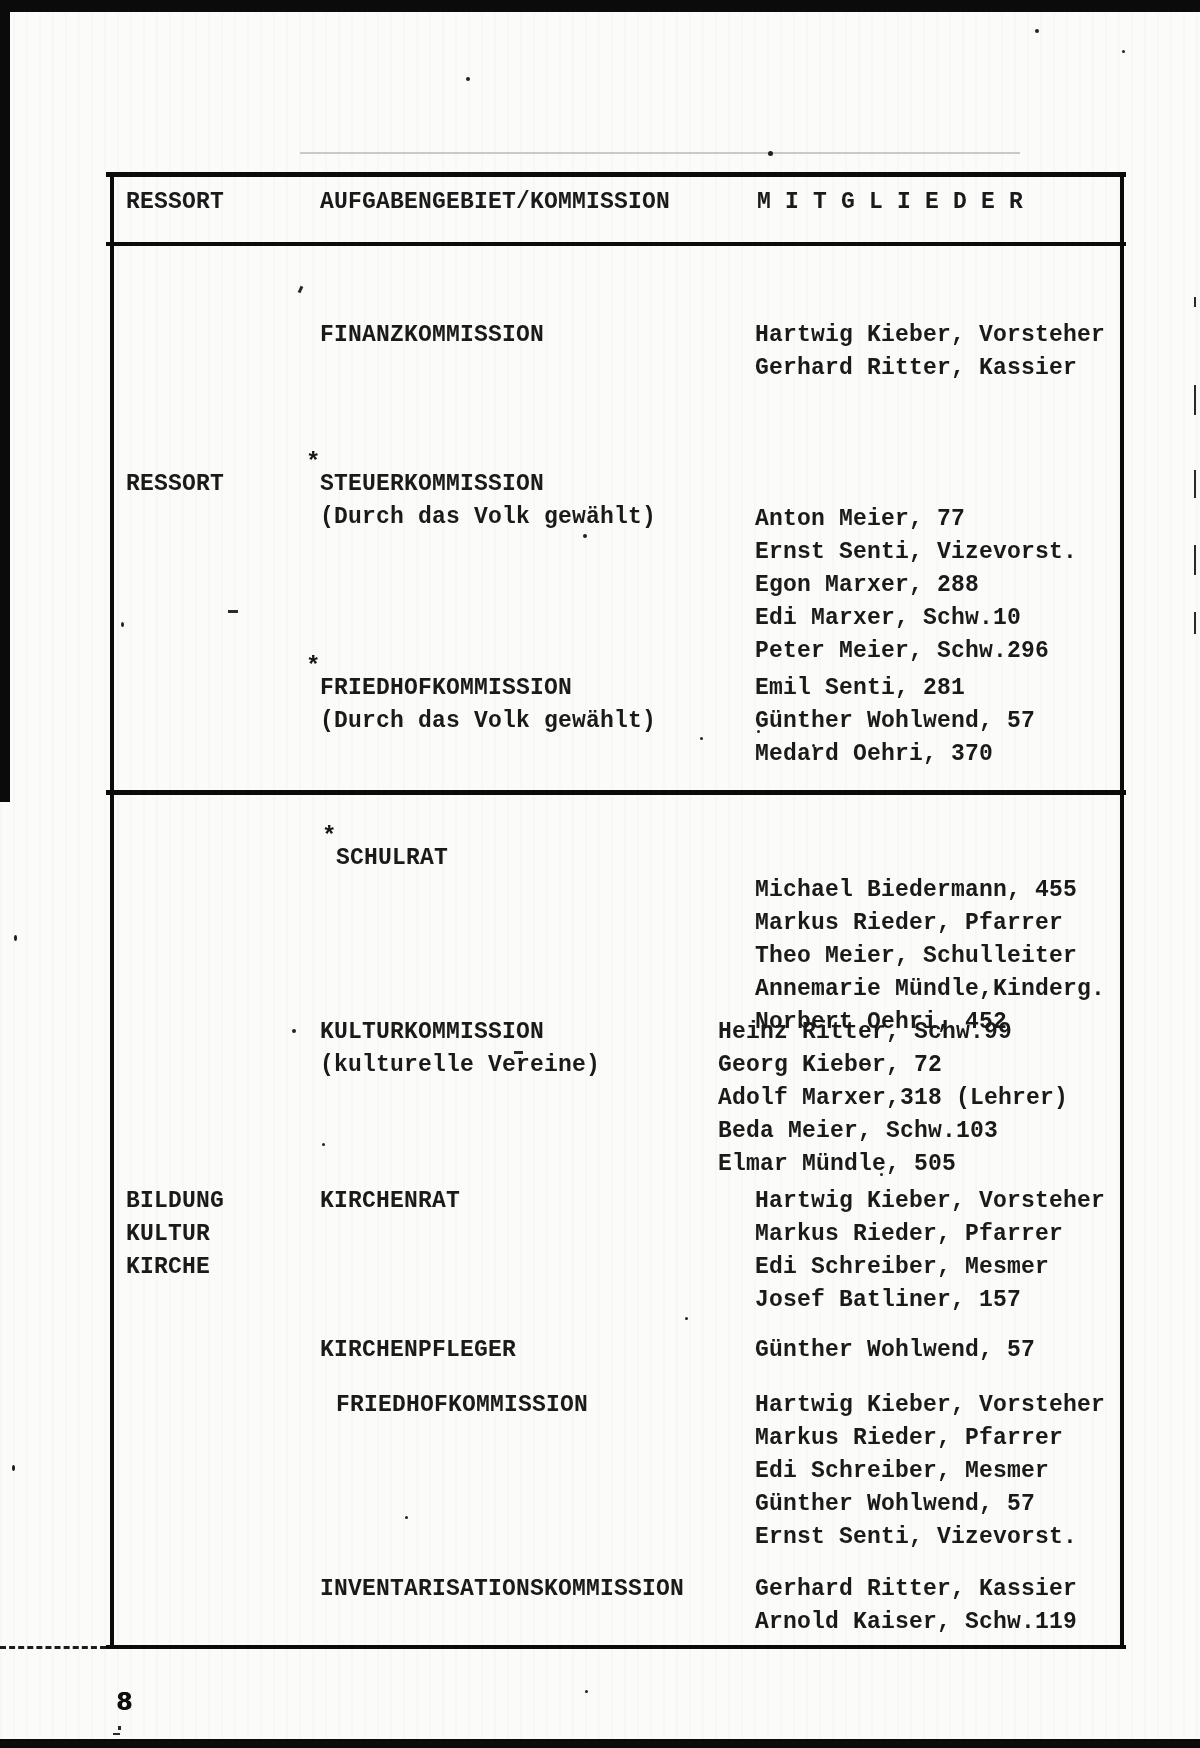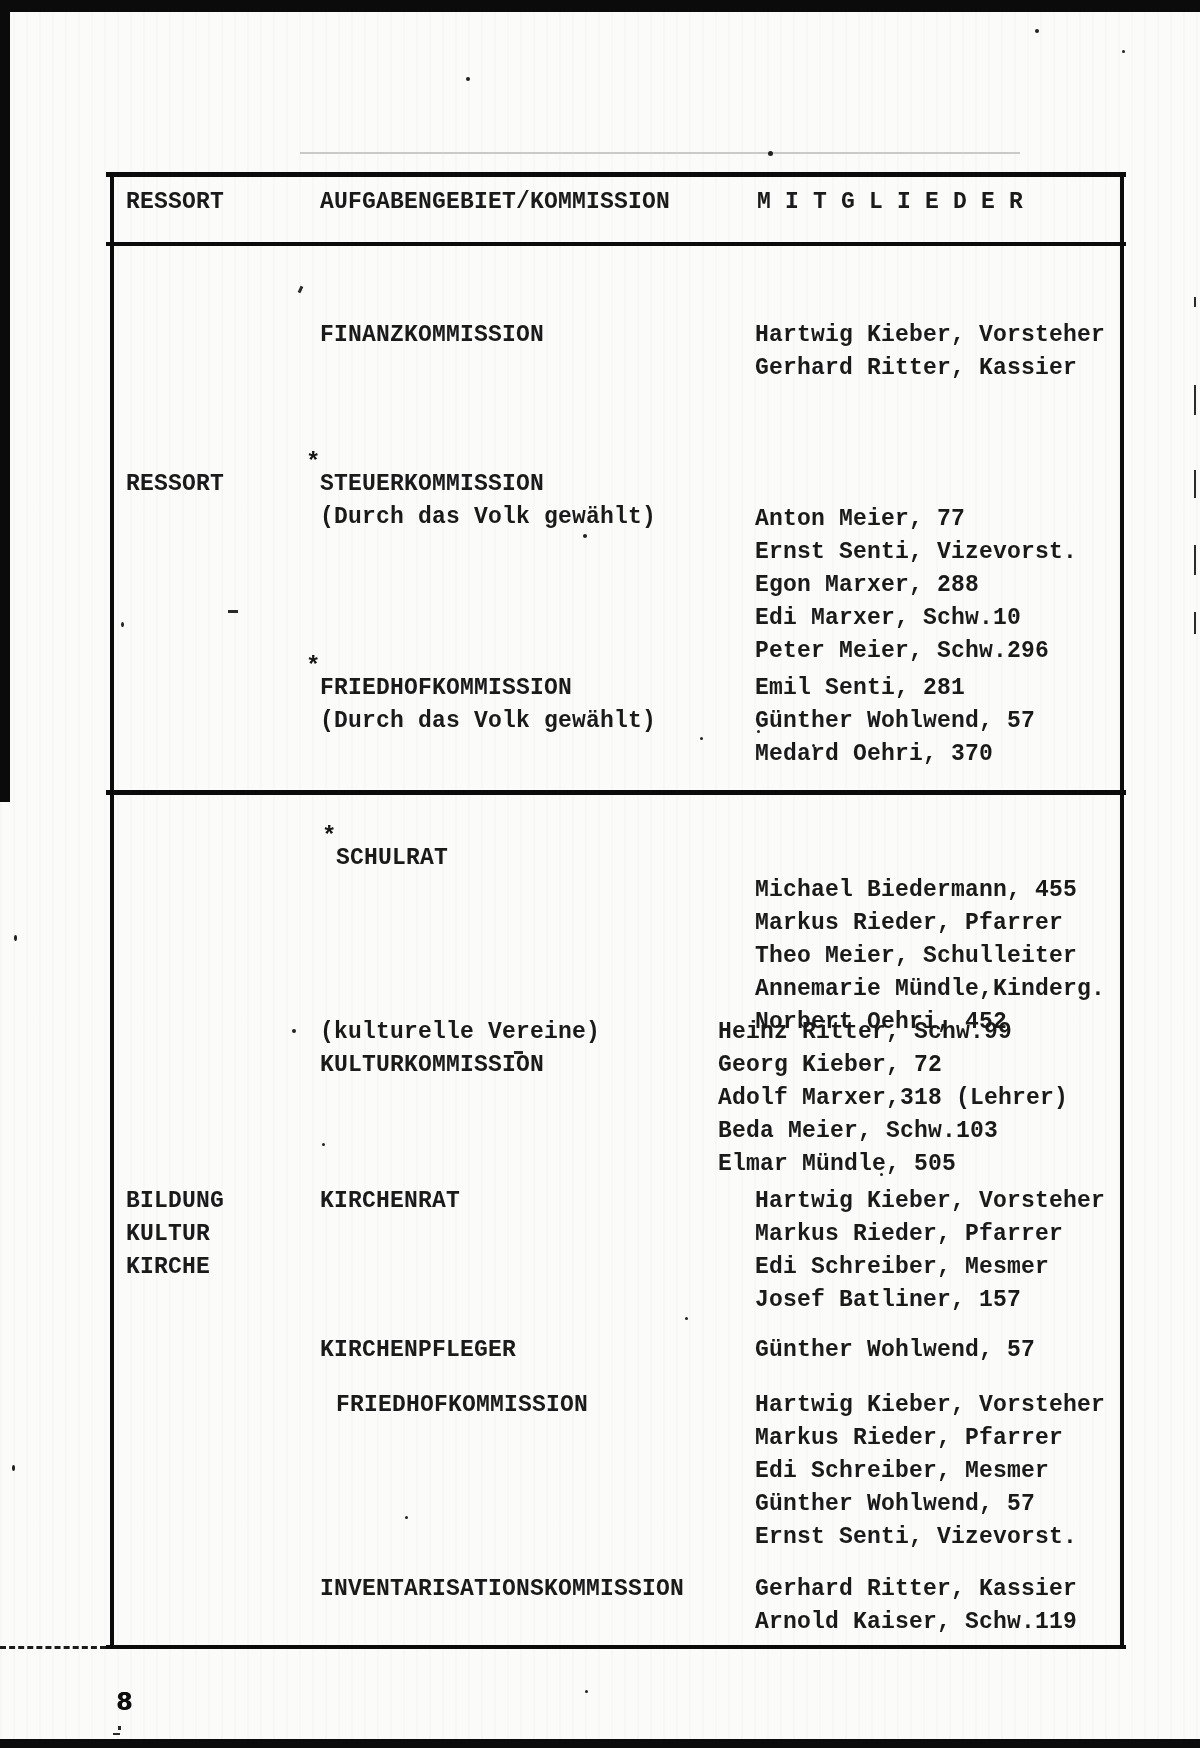--- a/index.html
+++ b/index.html
@@ -104,22 +104,22 @@
 </div>
 <div class="stack" style="left:755px;top:842px;margin-top:32px;">
   <div>Michael Biedermann, 455</div>
   <div>Markus Rieder, Pfarrer</div>
   <div>Theo Meier, Schulleiter</div>
   <div>Annemarie Mündle,Kinderg.</div>
   <div>Norbert Oehri, 452</div>
 </div>
 
 <div class="stack" style="left:320px;top:1016px;">
+  <div>KULTURKOMMISSION</div>
   <div>(kulturelle Vereine)</div>
-  <div>KULTURKOMMISSION</div>
 </div>
 <div class="stack" style="left:718px;top:1016px;">
   <div>Heinz Ritter, Schw.99</div>
   <div>Georg Kieber, 72</div>
   <div>Adolf Marxer,318 (Lehrer)</div>
   <div>Beda Meier, Schw.103</div>
   <div>Elmar Mündle, 505</div>
 </div>
 
 <div class="stack" style="left:320px;top:1185px;">

